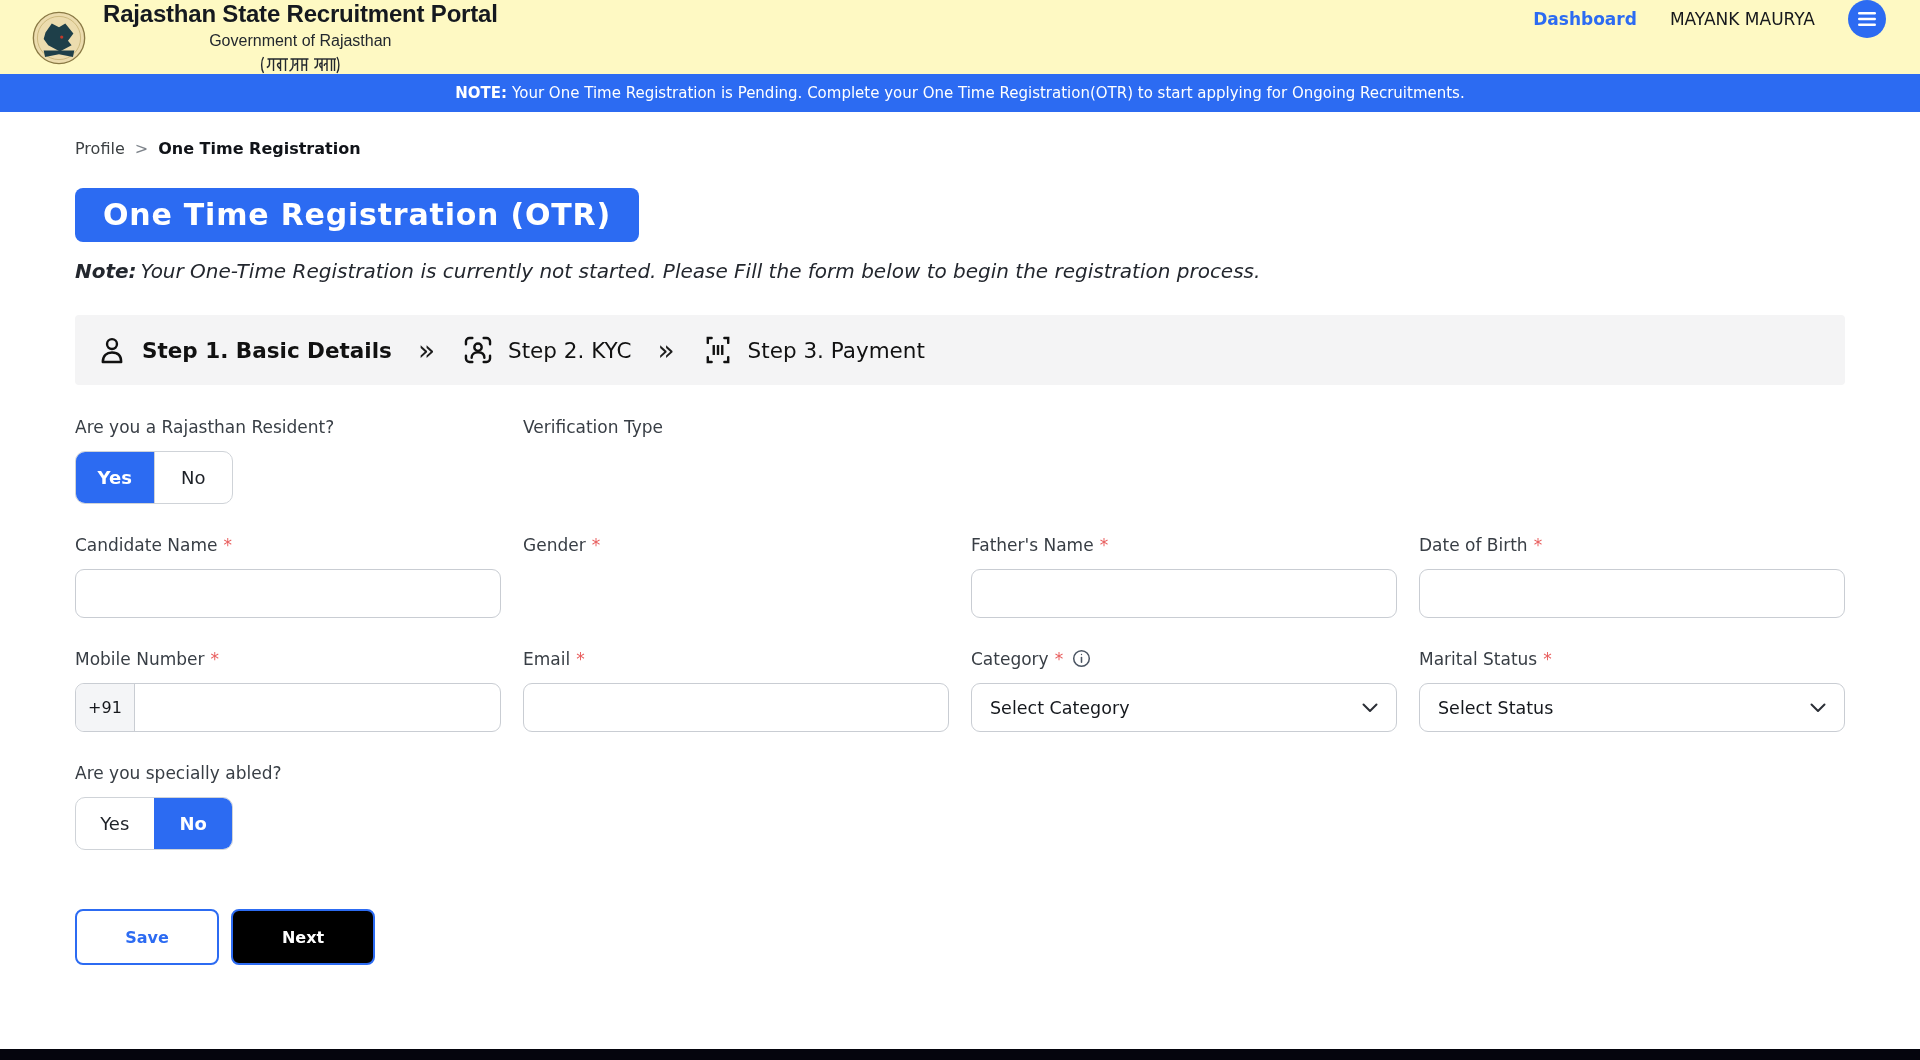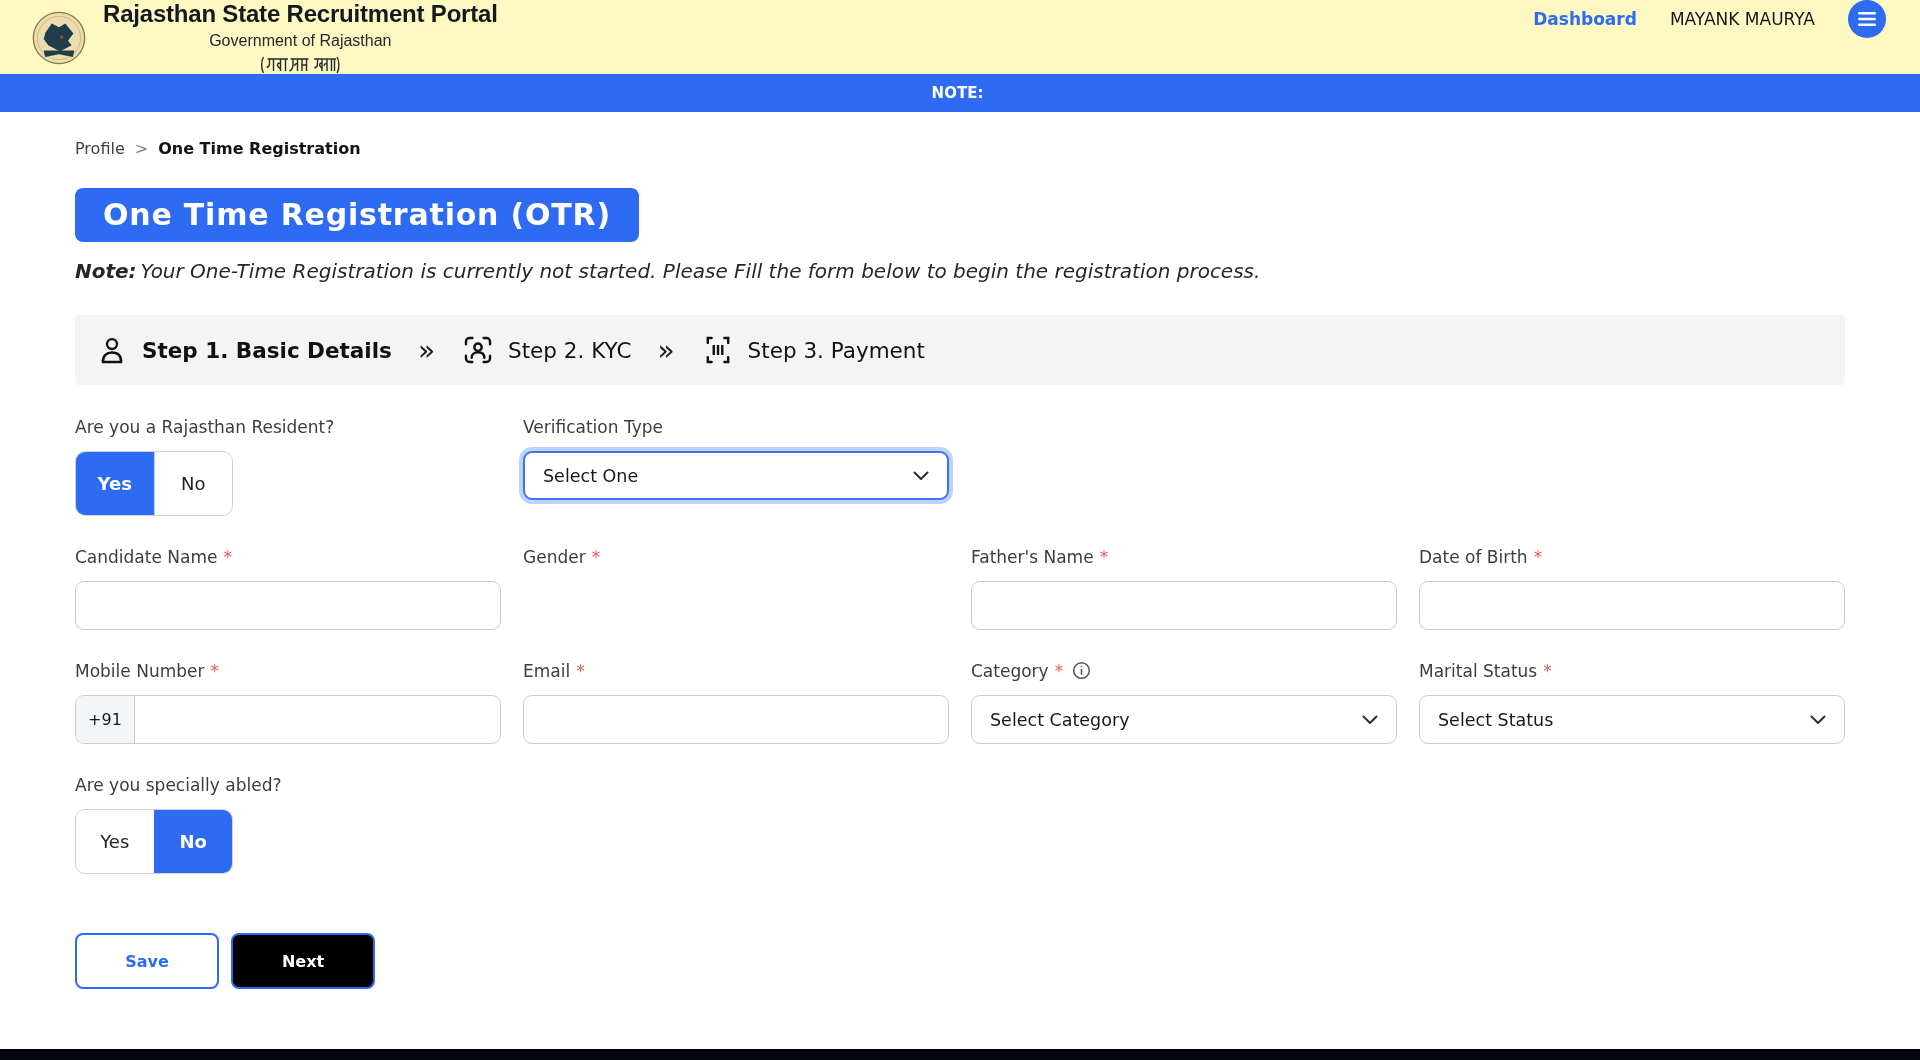--- a/index.html
+++ b/index.html
@@ -41,21 +41,21 @@
 
   .form-area { margin-top:31px; }
   .grid { display:grid; grid-template-columns:repeat(4, 1fr); column-gap:22px; }
   .grid + .grid { margin-top:30px; }
   .field-label { font-size:17px; color:#383e45; display:flex; align-items:center; gap:6px; margin-bottom:14px; height:21px; }
   .req { color:#e85d5d; }
   .control { height:49px; border:1px solid #c9cdd3; border-radius:9px; background:#fff; font-size:17.5px; color:#15181d; }
   input.control { width:100%; padding:0 16px; outline:none; font-family:"DejaVu Sans",sans-serif; }
   .select { display:flex; align-items:center; justify-content:space-between; padding:0 18px; cursor:pointer; }
   .select.focused { border:2px solid #3e74e8; box-shadow:0 0 0 4px rgba(130,175,255,.55); }
-  .toggle { width:158px; height:65px; border:1px solid #cfd3d8; border-radius:10px; display:flex; overflow:hidden; background:#fff; }
+  .toggle { width:158px; height:53px; border:1px solid #cfd3d8; border-radius:10px; display:flex; overflow:hidden; background:#fff; }
   .toggle .seg { flex:1; display:flex; align-items:center; justify-content:center; font-size:18px; color:#1d2127; cursor:pointer; }
   .toggle .seg + .seg { border-left:1px solid #cfd3d8; }
   .toggle .seg.sel { background:#2c6bf2; color:#fff; font-weight:700; border-color:#2c6bf2; }
   .mobile-wrap { display:flex; overflow:hidden; padding:0; }
   .mobile-prefix { width:59px; background:#f4f5f7; border-right:1px solid #c9cdd3; display:flex; align-items:center; justify-content:center; font-size:16px; color:#16181c; border-radius:8px 0 0 8px; }
   .mobile-input { flex:1; border:none; outline:none; font-size:17.5px; padding:0 14px; font-family:"DejaVu Sans",sans-serif; background:transparent; }
   .info-icon { display:inline-flex; margin-left:3px; }
 
   .actions { margin-top:59px; display:flex; gap:12px; }
   .btn { height:56px; min-width:144px; border-radius:8px; font-size:16px; font-weight:700; display:flex; align-items:center; justify-content:center; cursor:pointer; font-family:"DejaVu Sans",sans-serif; }
@@ -110,20 +110,21 @@
         <rect x="1" y="1" width="18" height="2.4" rx="1.2" fill="#fff"></rect>
         <rect x="1" y="6.8" width="18" height="2.4" rx="1.2" fill="#fff"></rect>
         <rect x="1" y="12.6" width="18" height="2.4" rx="1.2" fill="#fff"></rect>
       </svg>
     </div>
   </div>
 </header>
 
 <div class="note-banner">
   <b>NOTE:</b>
+  <span>Your One Time Registration is Pending. Complete your One Time Registration(OTR) to start applying for Ongoing Recruitments.</span>
 </div>
 
 <main class="container">
   <nav class="breadcrumb">
     <span class="parent">Profile</span>
     <span class="sep">&gt;</span>
     <span class="current">One Time Registration</span>
   </nav>
 
   <div class="title-box">One Time Registration (OTR)</div>
@@ -170,26 +171,20 @@
     <div class="grid">
       <div class="field">
         <div class="field-label">Are you a Rajasthan Resident?</div>
         <div class="toggle">
           <div class="seg sel">Yes</div>
           <div class="seg">No</div>
         </div>
       </div>
       <div class="field">
         <div class="field-label">Verification Type</div>
-        <div class="control select focused">
-          <span>Select One</span>
-          <svg width="16" height="10" viewBox="0 0 16 10" fill="none" stroke="#2b2f36" stroke-width="2">
-              <path d="M1.5 1.5 L8 8 L14.5 1.5" stroke-linecap="round" stroke-linejoin="round"></path>
-            </svg>
-        </div>
       </div>
       <div></div>
         <div></div>
     </div>
 
     <div class="grid">
       <div class="field">
         <div class="field-label">
             <span>Candidate Name</span>
             <span class="req">*</span>

